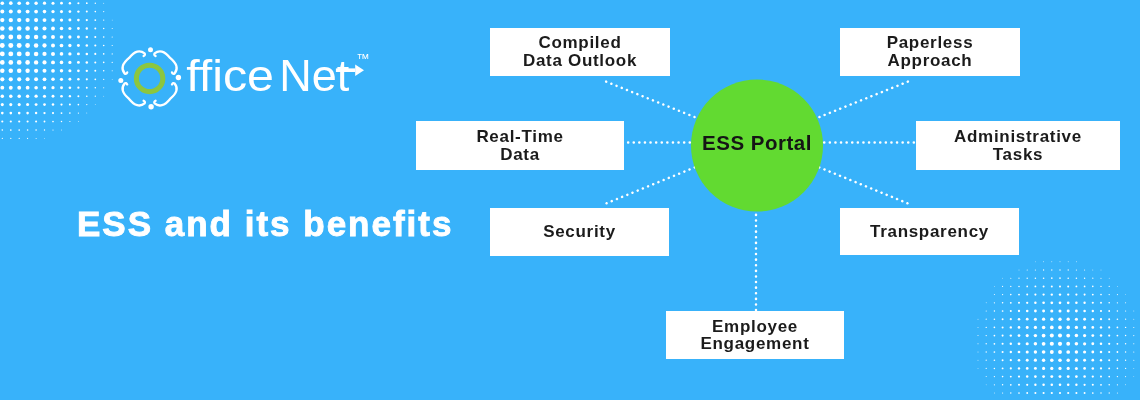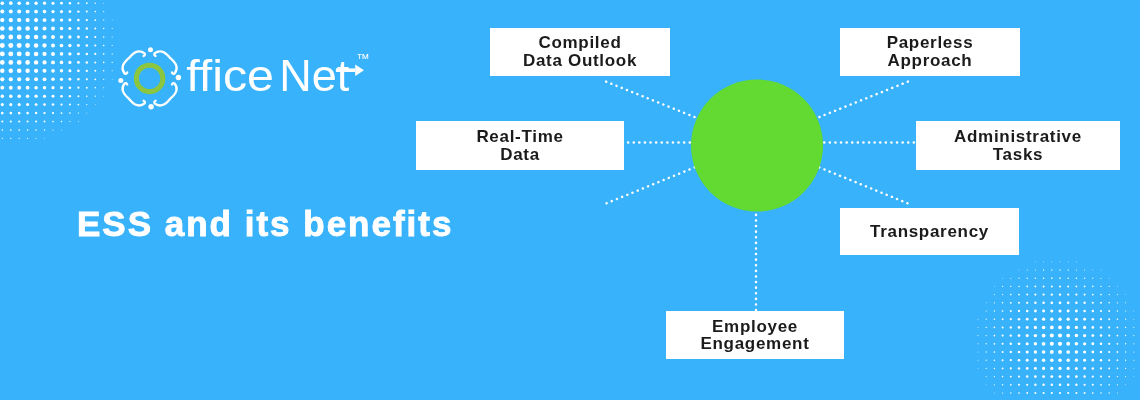--- a/index.html
+++ b/index.html
@@ -558,16 +558,18 @@
     <g fill="#fff">
       <rect x="335.9" y="68.4" width="19.3" height="3.6"></rect>
       <path d="M 355.2,64.4 L 364,70.2 L 355.2,76 Z"></path>
     </g>
     <text x="356.6" y="62.6" font-family="Liberation Sans, sans-serif" font-size="13" fill="#fff">™</text>
   </svg>
   <div class="box" style="left:490px;top:27.5px;width:180px;height:48.5px;">Compiled<br>Data Outlook</div>
   <div class="box" style="left:840px;top:27.5px;width:180px;height:48.5px;">Paperless<br>Approach</div>
   <div class="box" style="left:416px;top:121px;width:208px;height:49px;">Real-Time<br>Data</div>
   <div class="box" style="left:916px;top:121px;width:204px;height:49px;">Administrative<br>Tasks</div>
+  <div class="box" style="left:490px;top:207.7px;width:179px;height:48px;">Security</div>
   <div class="box" style="left:840px;top:207.7px;width:179px;height:47.5px;">Transparency</div>
   <div class="box" style="left:666px;top:311px;width:178px;height:48.3px;">Employee<br>Engagement</div>
+  <div id="portal-label">ESS Portal</div>
   <div id="ess-title">ESS and its benefits</div>
 </div>
 
 </body></html>

